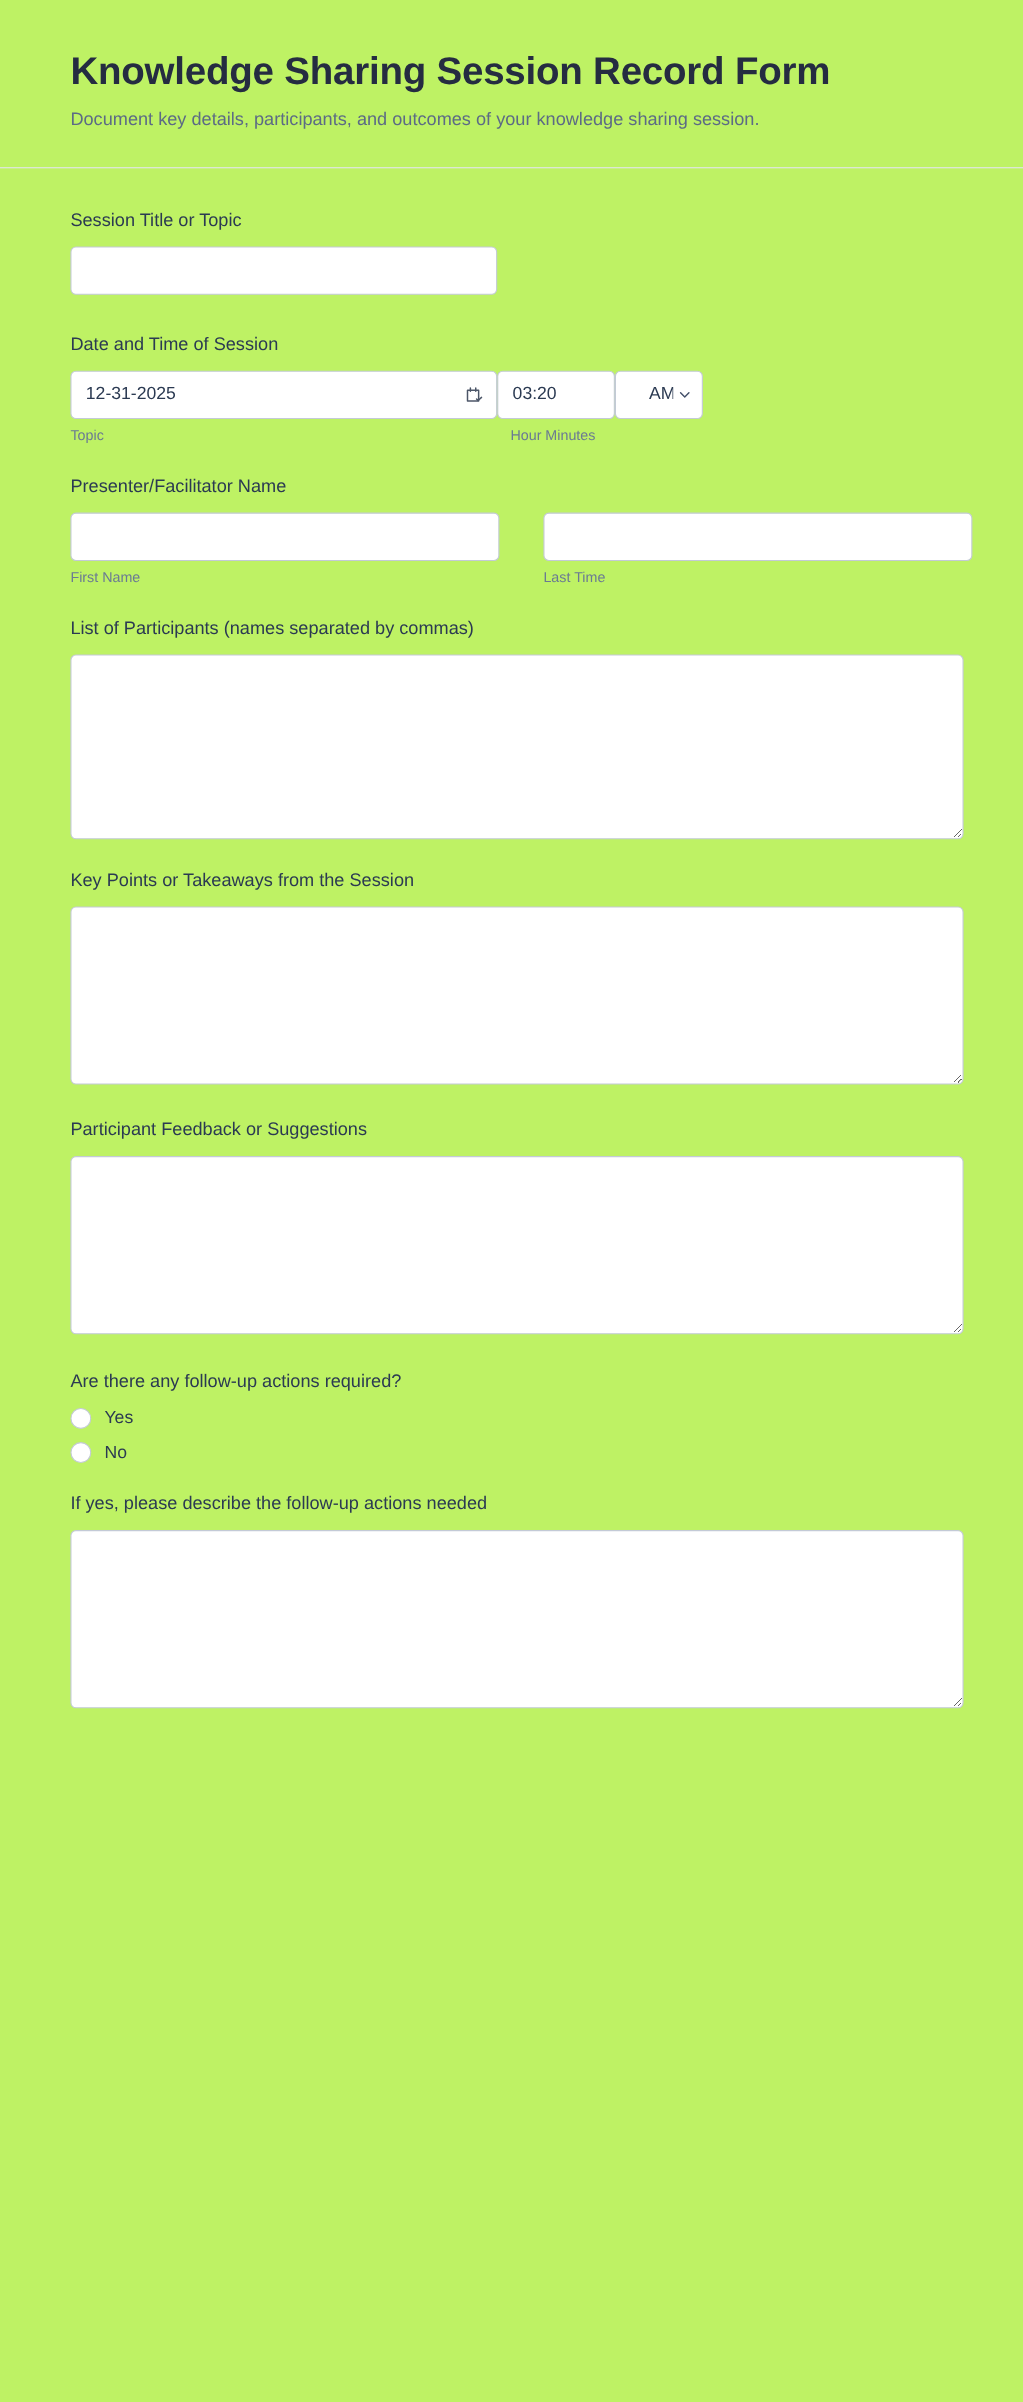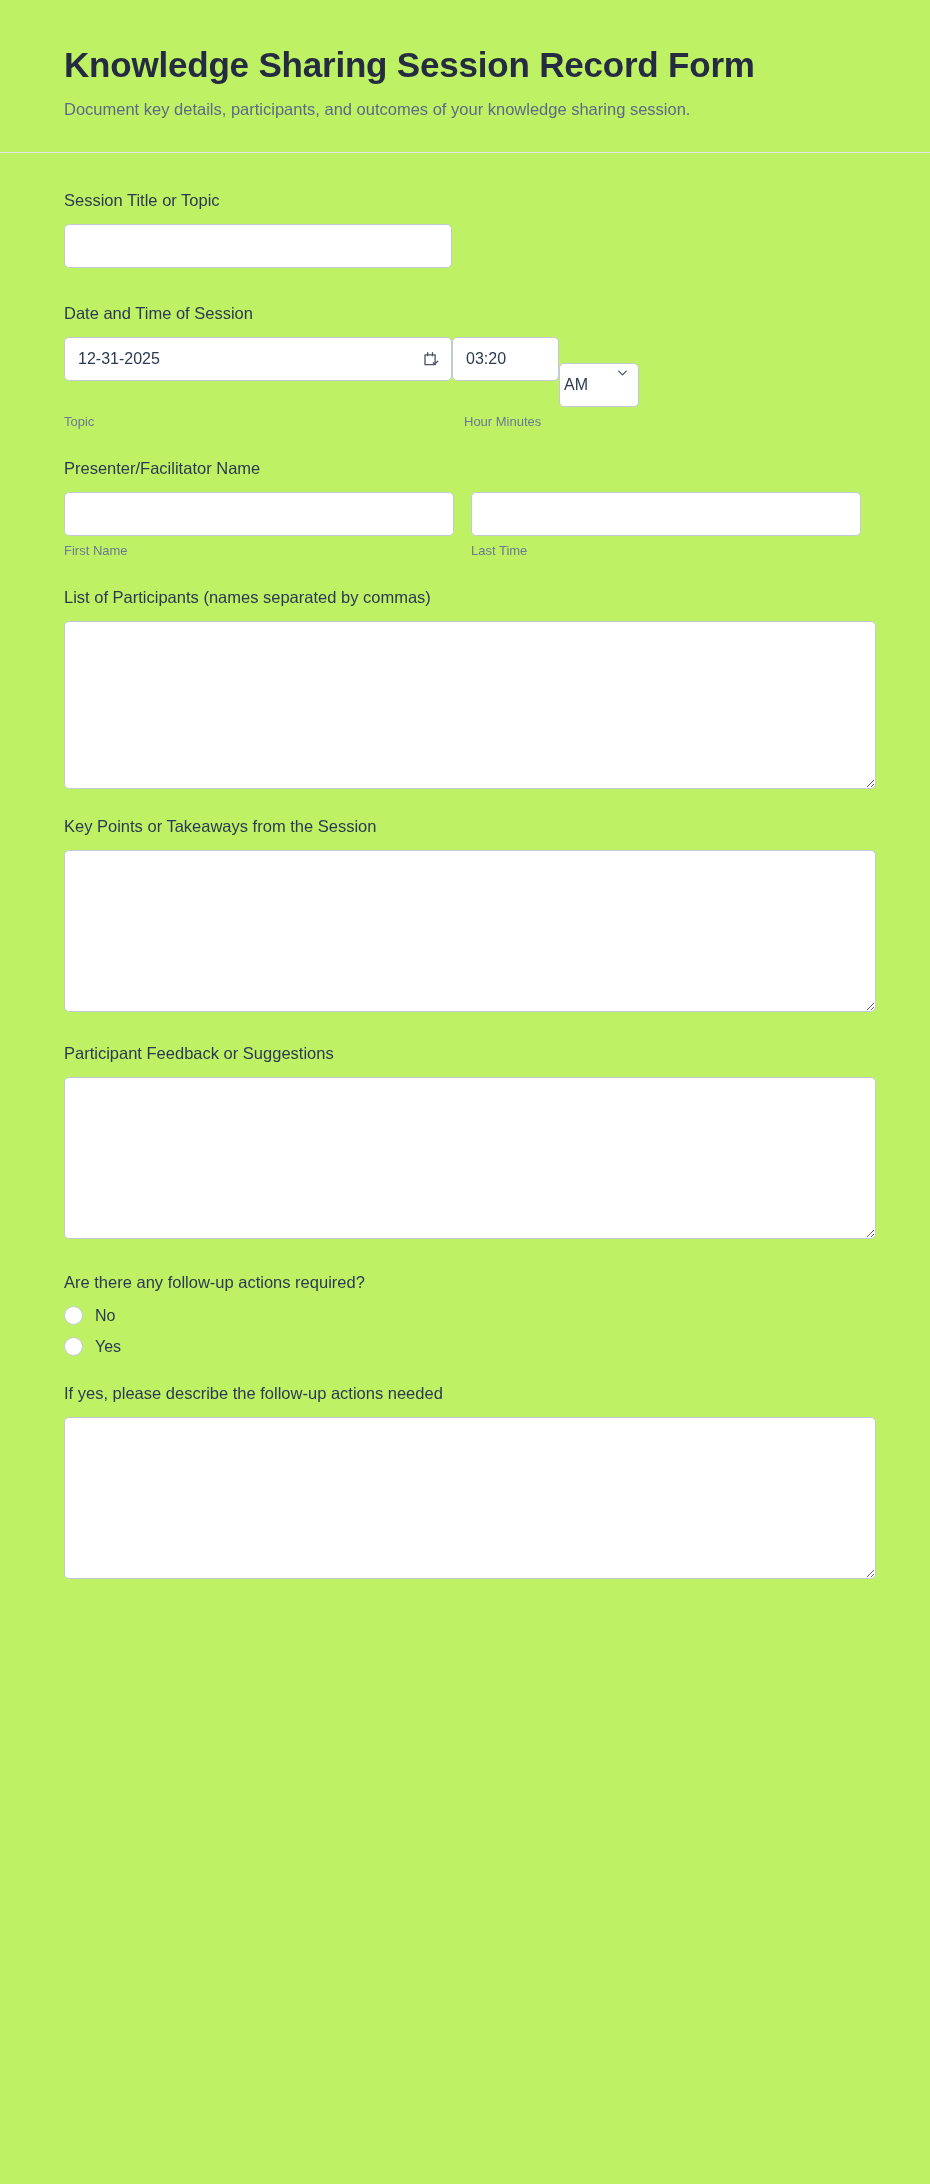--- a/index.html
+++ b/index.html
@@ -114,24 +114,23 @@
   .ampm-select {
     box-sizing: border-box;
     width: 80px;
     height: 44px;
     border: 1px solid #c3cad6;
     border-radius: 5px;
     background: #ffffff;
     font-family: "Liberation Sans", sans-serif;
     font-size: 16px;
     color: #2b3a52;
-    padding: 0 26px 0 4px;
+    padding: 0 26px 0 30px;
     outline: none;
     appearance: none;
-    margin-top: 26px;
     -webkit-appearance: none;
   }
   .chevron-icon {
     position: absolute;
     right: 10px;
     top: 50%;
     transform: translateY(-50%);
     width: 13px;
     height: 13px;
     pointer-events: none;
@@ -140,21 +139,21 @@
   .sublabel-row {
     display: flex;
     gap: 12px;
   }
   .sublabel-date { width: 388px; }
   .sublabel-time { width: 184px; }
 
   
   .name-row {
     display: flex;
-    gap: 17px;
+    gap: 40px;
   }
   .name-col { width: 390px; }
   .name-col .txt-input { width: 390px; }
 
   
   .txt-area {
     box-sizing: border-box;
     width: 812px;
     border: 1px solid #c3cad6;
     border-radius: 5px;
@@ -307,25 +306,25 @@
     <div class="field-block block-feedback">
       <label class="field-label">Participant Feedback or Suggestions</label>
       <textarea class="txt-area ta-feedback" style=""></textarea>
     </div>
 
     <div class="field-block block-followupq">
       <label class="field-label">Are there any follow-up actions required?</label>
       <div class="radio-group">
         <div class="radio-row">
           <span class="radio-circle"></span>
-          <span class="radio-text">No</span>
+          <span class="radio-text">Yes</span>
         </div>
         <div class="radio-row">
           <span class="radio-circle"></span>
-          <span class="radio-text">Yes</span>
+          <span class="radio-text">No</span>
         </div>
       </div>
     </div>
 
     <div class="field-block block-followupd">
       <label class="field-label">If yes, please describe the follow-up actions needed</label>
       <textarea class="txt-area ta-followup" style=""></textarea>
     </div>
 
   </div>

